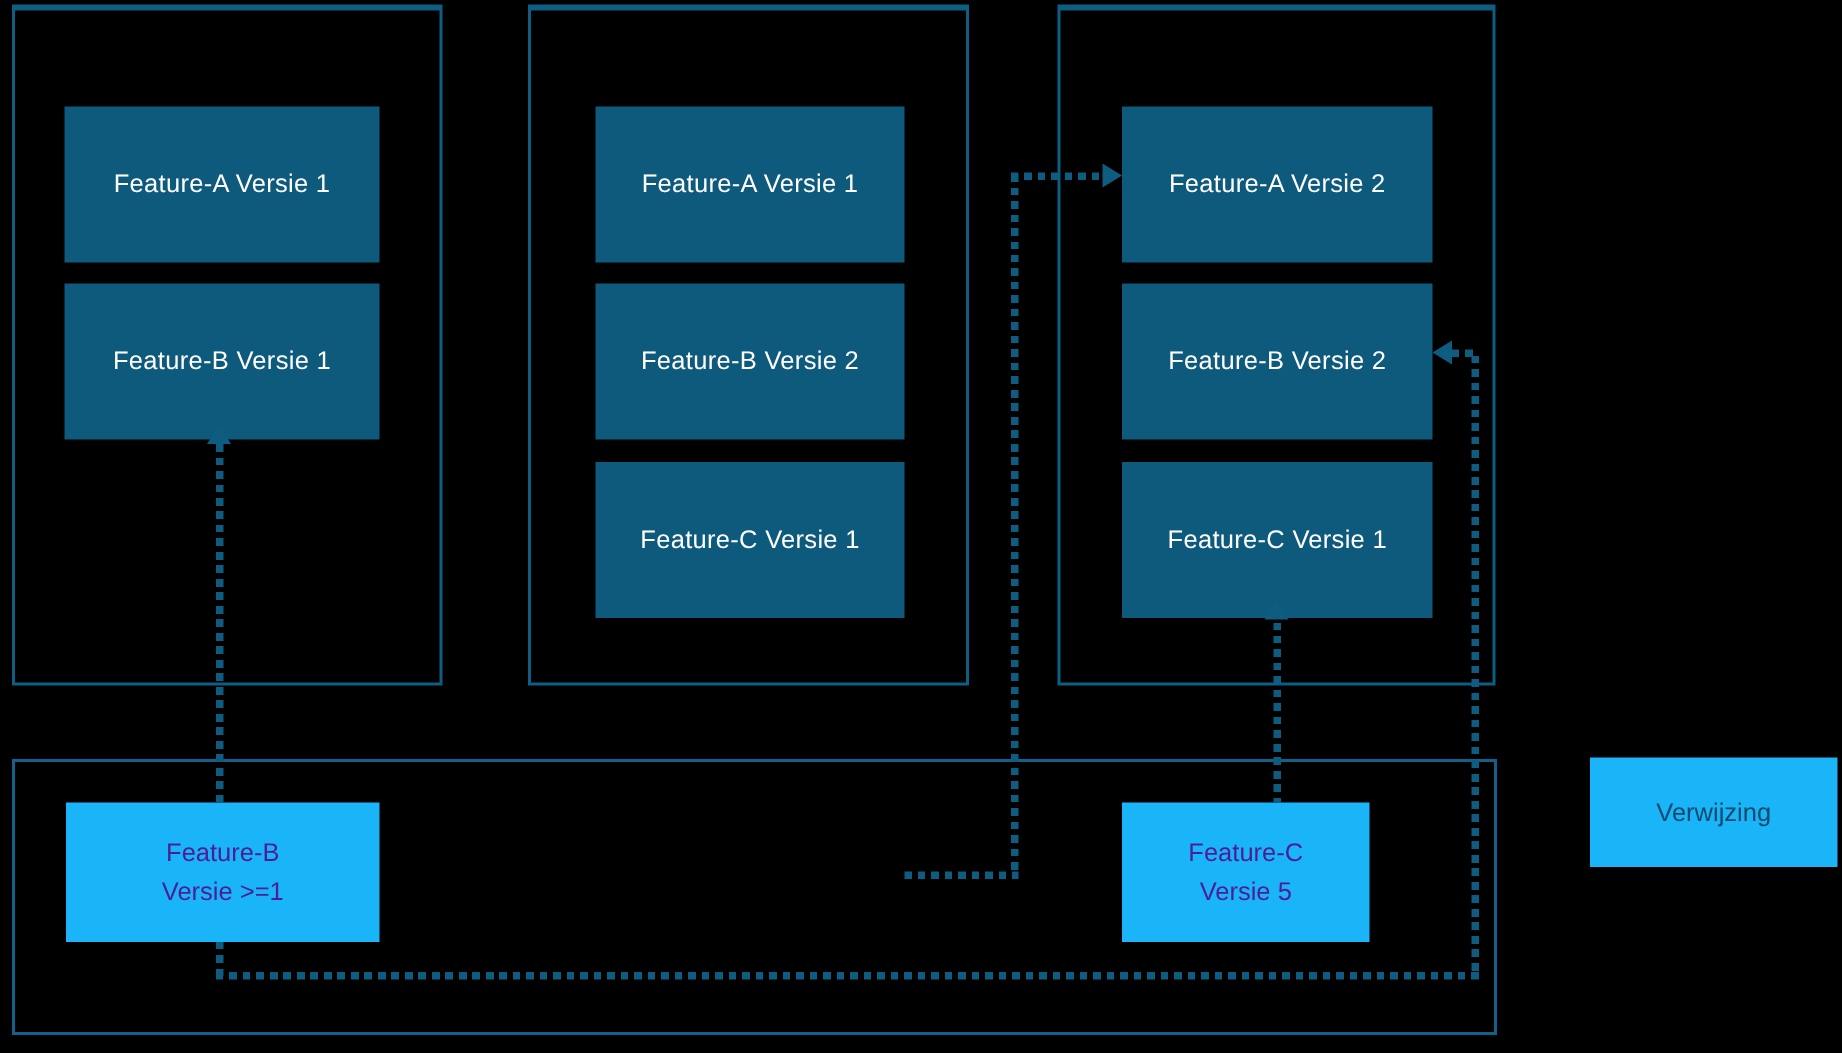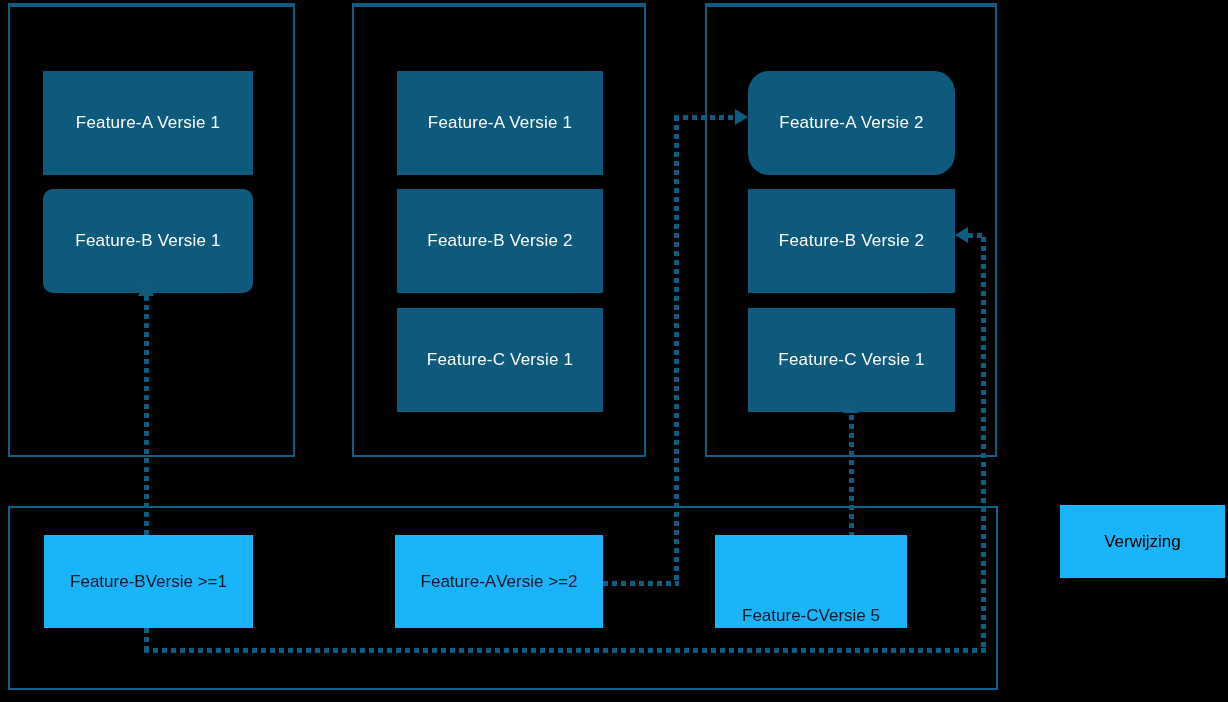--- a/index.html
+++ b/index.html
@@ -12,30 +12,30 @@
   }
   .bottom-group{
     position:absolute;border:2px solid #11628b;background:transparent;
   }
   .spec-box{
     position:absolute;background:#0d5a7d;color:#ffffff;
     display:flex;align-items:center;justify-content:center;
     font-size:17px;letter-spacing:.2px;height:104px;
   }
   .ref-box{
-    position:absolute;background:#1ab4f8;color:#0f172a;
-    display:flex;flex-direction:row;align-items:center;justify-content:center;
+    position:absolute;background:#1ab4f8;color:#4c1d95;
+    display:flex;flex-direction:column;align-items:center;justify-content:center;
     font-size:17px;height:93px;line-height:1.5;
   }
   .legend-spec{
     position:absolute;background:#0d5a7d;color:#ffffff;
     display:flex;align-items:center;justify-content:center;font-size:17px;
   }
   .legend-ref{
-    position:absolute;background:#1ab4f8;color:#000000;
+    position:absolute;background:#1ab4f8;color:#0c4a6e;
     display:flex;align-items:center;justify-content:center;font-size:17px;
   }
   .dot-h{
     position:absolute;height:5px;
     background:repeating-linear-gradient(to right,#0e5c80 0 5px,transparent 5px 9px);
   }
   .dot-v{
     position:absolute;width:5px;
     background:repeating-linear-gradient(to bottom,#0e5c80 0 5px,transparent 5px 9px);
   }
@@ -48,39 +48,35 @@
 <body>
 
 <div class="canvas">
 
   <div class="group" style="left:8px;top:3px;width:283px;height:448px;"></div>
   <div class="group" style="left:352px;top:3px;width:290px;height:448px;"></div>
   <div class="group" style="left:705px;top:3px;width:288px;height:448px;"></div>
   <div class="bottom-group" style="left:8px;top:506px;width:986px;height:180px;"></div>
 
   <div class="spec-box" style="left:43px;top:71px;width:210px;">Feature-A Versie 1</div>
-  <div class="spec-box" style="left:43px;top:189px;width:210px;border-radius:10px;">Feature-B Versie 1</div>
+  <div class="spec-box" style="left:43px;top:189px;width:210px;">Feature-B Versie 1</div>
 
   <div class="spec-box" style="left:397px;top:71px;width:206px;">Feature-A Versie 1</div>
   <div class="spec-box" style="left:397px;top:189px;width:206px;">Feature-B Versie 2</div>
   <div class="spec-box" style="left:397px;top:308px;width:206px;">Feature-C Versie 1</div>
 
-  <div class="spec-box" style="left:748px;top:71px;width:207px;border-radius:21px;">Feature-A Versie 2</div>
+  <div class="spec-box" style="left:748px;top:71px;width:207px;">Feature-A Versie 2</div>
   <div class="spec-box" style="left:748px;top:189px;width:207px;">Feature-B Versie 2</div>
   <div class="spec-box" style="left:748px;top:308px;width:207px;">Feature-C Versie 1</div>
 
   <div class="ref-box" style="left:44px;top:535px;width:209px;">
     <span>Feature-B</span>
     <span>Versie &gt;=1</span>
   </div>
-  <div class="ref-box" style="left:395px;top:535px;width:208px;">
-    <span>Feature-A</span>
-    <span>Versie &gt;=2</span>
-  </div>
-  <div class="ref-box" style="left:715px;top:535px;width:192px;align-items:flex-end;">
+  <div class="ref-box" style="left:748px;top:535px;width:165px;">
     <span>Feature-C</span>
     <span>Versie 5</span>
   </div>
 
   <div class="legend-ref" style="left:1060px;top:505px;width:165px;height:73px;">Verwijzing</div>
 
   <div class="dot-v" style="left:144px;top:296px;height:239px;"></div>
   <div class="arr arr-up" style="left:138px;top:283px;"></div>
 
   <div class="dot-h" style="left:603px;top:581px;width:76px;"></div>

